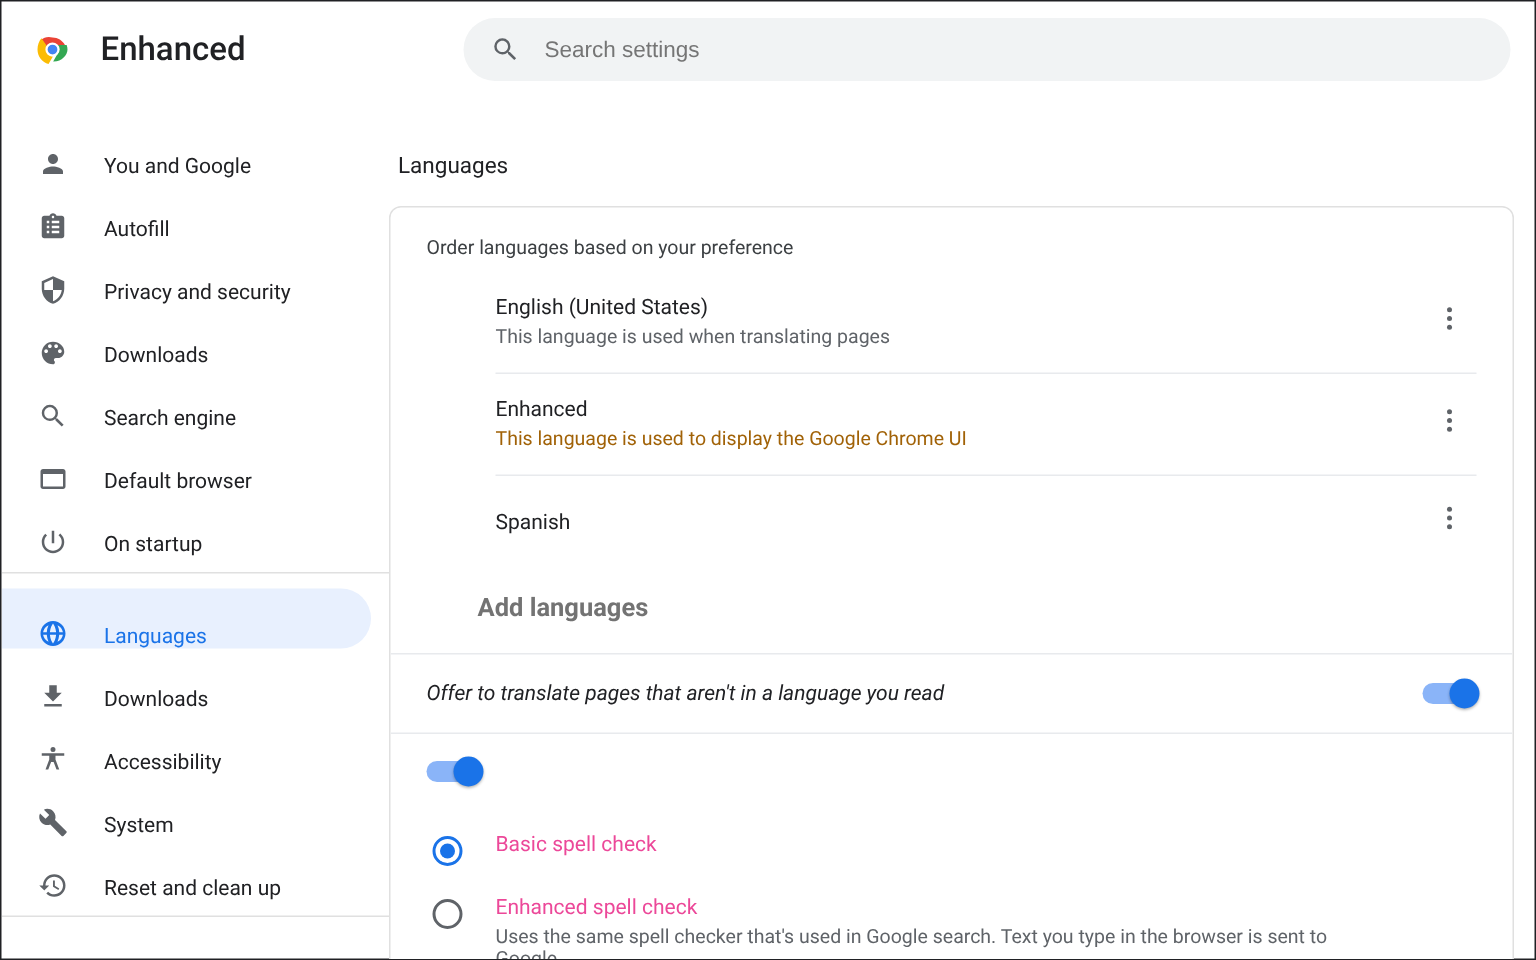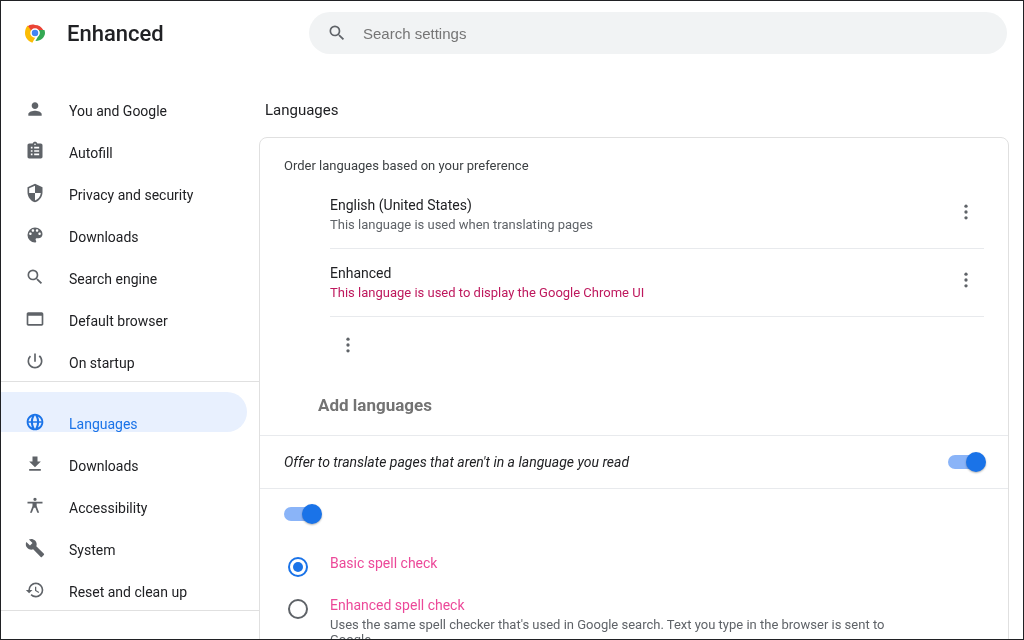--- a/index.html
+++ b/index.html
@@ -125,21 +125,21 @@
     align-items: center;
     padding: 16px 0;
     border-bottom: 1px solid #e8eaed;
     position: relative;
     margin-left: 12px;
   }
   .lang-row:last-of-type { border-bottom: none; }
   .lang-text { flex: 1; }
   .lang-name { font-size: 14px; color: #202124; }
   .lang-sub { font-size: 13px; color: #5f6368; margin-top: 4px; }
-  .lang-sub.green { color: #be185d; }
+  .lang-sub.green { color: #a16207; }
   .more-btn {
     width: 36px; height: 36px;
     display: flex; align-items: center; justify-content: center;
     border-radius: 50%; cursor: pointer;
     color: #5f6368;
     margin-top: -6px;
   }
   .add-langs {
     padding: 16px 24px 20px 58px;
     color: #737373;
@@ -363,20 +363,23 @@
           <div class="more-btn">
             <svg width="20" height="20" viewBox="0 0 24 24" fill="#5f6368">
                 <circle cx="12" cy="5" r="2"></circle>
                 <circle cx="12" cy="12" r="2"></circle>
                 <circle cx="12" cy="19" r="2"></circle>
               </svg>
           </div>
         </div>
 
         <div class="lang-row">
+          <div class="lang-text">
+            <div class="lang-name">Spanish</div>
+          </div>
           <div class="more-btn">
             <svg width="20" height="20" viewBox="0 0 24 24" fill="#5f6368">
                 <circle cx="12" cy="5" r="2"></circle>
                 <circle cx="12" cy="12" r="2"></circle>
                 <circle cx="12" cy="19" r="2"></circle>
               </svg>
           </div>
         </div>
       </div>
 

